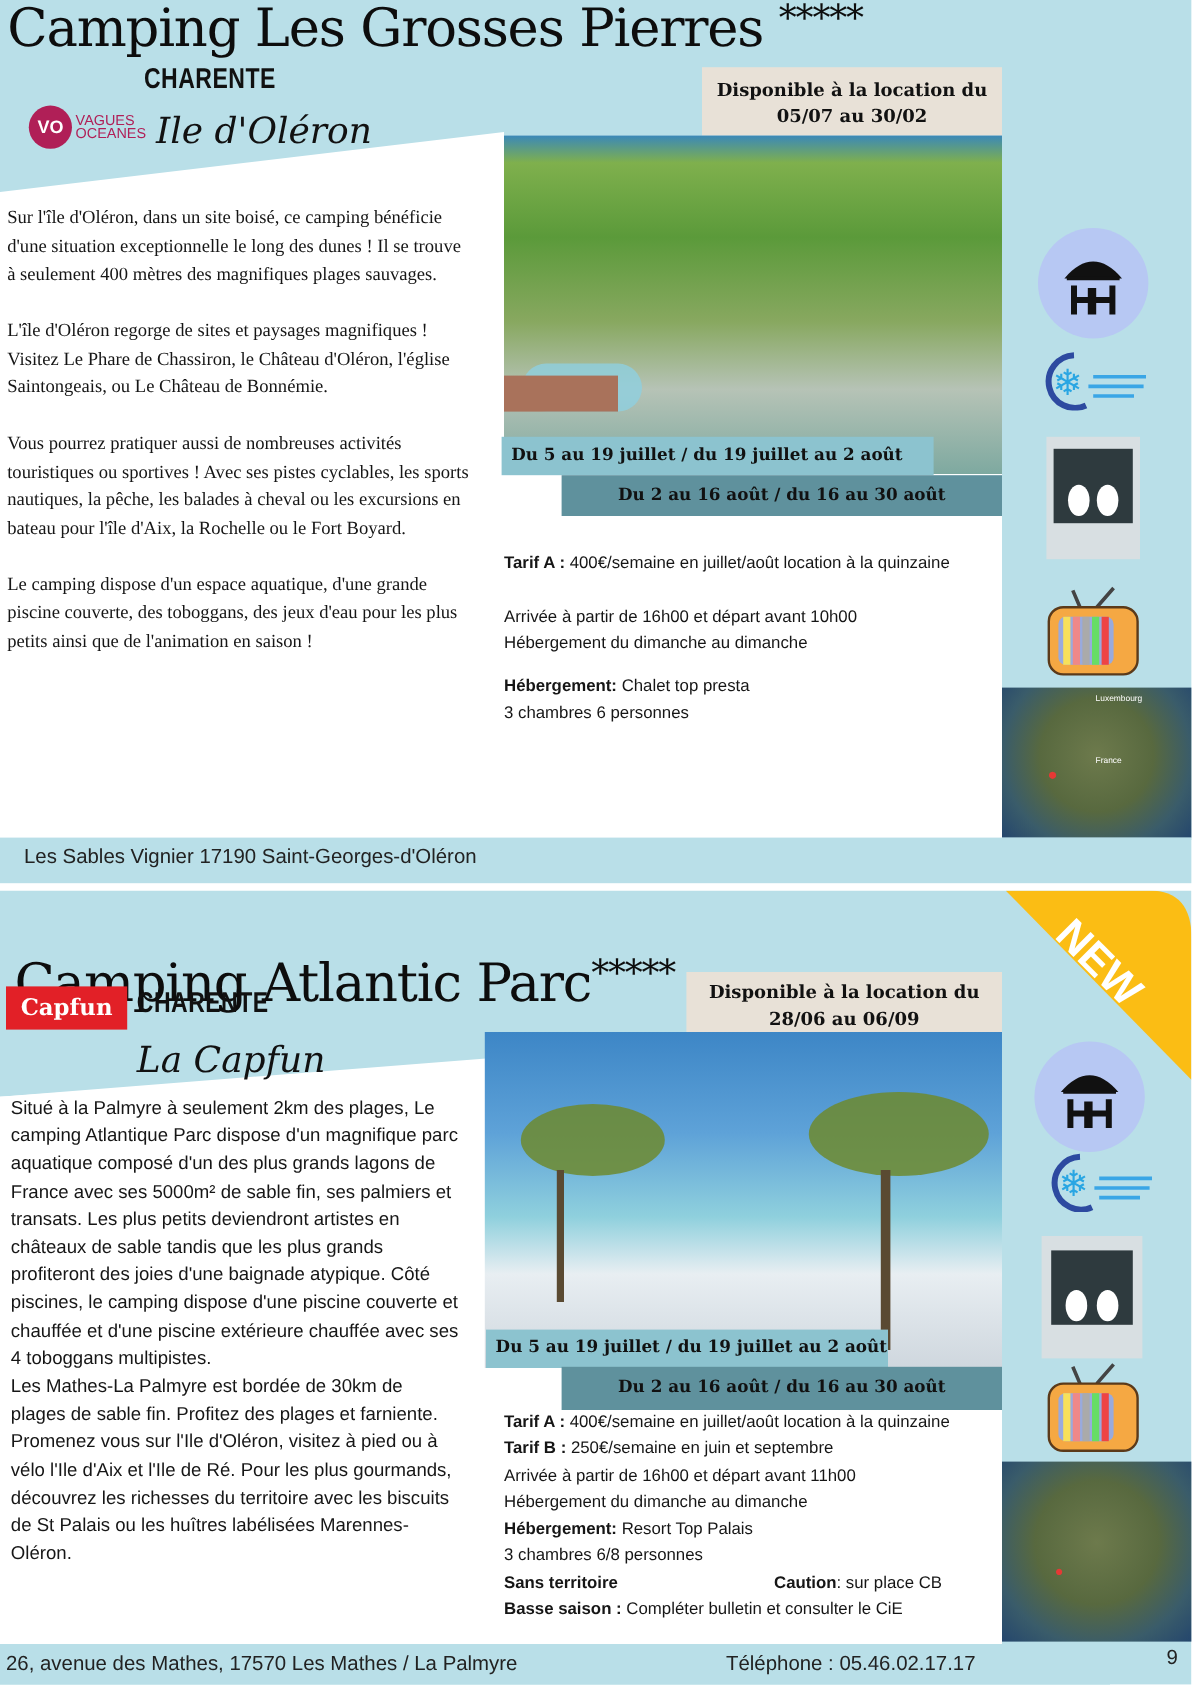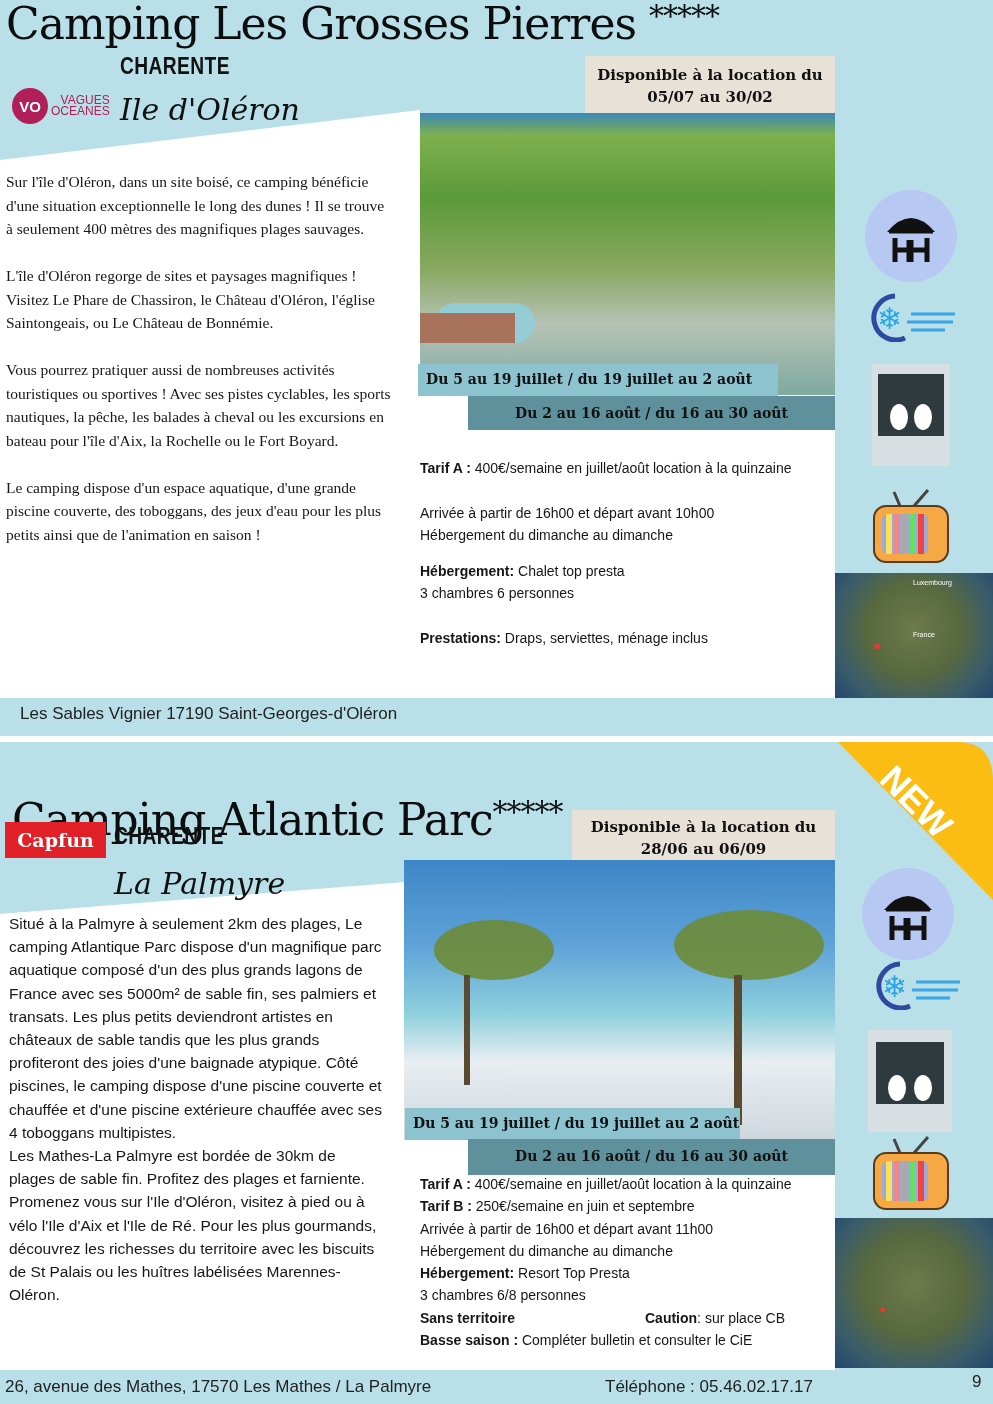--- a/index.html
+++ b/index.html
@@ -32,28 +32,28 @@
     <polygon points="420,110 835,110 835,120 420,125" fill="#b9dfe8"></polygon>
   </svg>
 
   <div class="abs title" style="left:6px;top:-2px;">
     <span>Camping Les Grosses Pierres</span>
     <span class="stars">*****</span>
   </div>
 
   <div class="abs region" style="left:120px;top:52px;">CHARENTE</div>
 
-  <div class="abs" style="left:12px;top:88px;display:flex;align-items:center;text-align:right;">
+  <div class="abs" style="left:24px;top:88px;display:flex;align-items:center;">
     <div style="width:36px;height:36px;border-radius:50%;background:#b01f57;color:#fff;font-size:15px;font-weight:bold;display:flex;align-items:center;justify-content:center;">VO</div>
     <div style="margin-left:3px;color:#b01f57;font-size:12px;line-height:11px;">
       <div>VAGUES</div>
       <div>OCEANES</div>
     </div>
   </div>
-  <div class="abs script" style="left:120px;top:92px;">Ile d'Oléron</div>
+  <div class="abs script" style="left:130px;top:92px;">Ile d'Oléron</div>
 
   <div class="abs dispo" style="left:585px;top:56px;width:250px;height:57px;">
     <div>Disponible à la location du</div>
     <div>05/07 au 30/02</div>
   </div>
 
   <div class="abs photo1" style="left:420px;top:113px;width:415px;height:282px;">
     <div style="position:absolute;left:15px;top:190px;width:100px;height:40px;background:#8fd0e0;border-radius:30px;opacity:.8"></div>
     <div style="position:absolute;left:0;top:200px;width:95px;height:30px;background:#a9725b;"></div>
   </div>
@@ -69,21 +69,20 @@
 
   <div class="abs info" style="left:404px;top:457px;width:420px;">
     <div><b>Tarif A :</b><span> 400€/semaine en juillet/août location à la quinzaine</span></div>
     <div style="height:22px"></div>
     <div>Arrivée à partir de 16h00 et départ avant 10h00</div>
     <div>Hébergement du dimanche au dimanche</div>
     <div style="height:13px"></div>
     <div><b>Hébergement:</b><span> Chalet top presta</span></div>
     <div>3 chambres 6 personnes</div>
     <div style="height:22px"></div>
-    <div><b>Prestations:</b><span> Draps, serviettes, ménage inclus</span></div>
   </div>
 
   <div class="abs" style="left:865px;top:190px;width:92px;height:92px;border-radius:50%;background:#b7c8f3;">
     <svg width="92" height="92" viewBox="0 0 92 92">
         <path d="M22 42 Q46 14 70 42 Z" fill="#111"></path>
         <path d="M24 42 H68" stroke="#111" stroke-width="3"></path>
         <path d="M30 48 V72 M30 60 H44 M44 50 V72 M46 50 V72 M46 60 H62 M62 48 V72" stroke="#111" stroke-width="5" fill="none"></path>
       </svg>
   </div>
   <div class="abs" style="left:865px;top:292px;width:92px;height:50px;">
@@ -137,21 +136,21 @@
 
   <div class="abs" style="left:838px;top:742px;width:155px;height:158px;overflow:hidden;">
     <svg width="155" height="158">
         <path d="M0 0 H120 Q155 0 155 40 V158 Z" fill="#fbbd14"></path>
         <text x="78" y="72" font-family="Liberation Sans, sans-serif" font-weight="bold" font-size="36" fill="#fff" transform="rotate(45 78 60)" text-anchor="middle">NEW</text>
       </svg>
   </div>
 
   <div class="abs" style="left:5px;top:822px;width:101px;height:36px;background:#e22027;color:#fff;font-family:'DejaVu Serif',serif;font-weight:bold;font-size:19px;text-align:center;line-height:36px;">Capfun</div>
   <div class="abs region" style="left:114px;top:822px;">CHARENTE</div>
-  <div class="abs script" style="left:114px;top:866px;">La Palmyre</div>
+  <div class="abs script" style="left:114px;top:866px;">La Capfun</div>
 
   <div class="abs dispo" style="left:572px;top:810px;width:263px;height:50px;padding-top:6px;">
     <div>Disponible à la location du</div>
     <div>28/06 au 06/09</div>
   </div>
 
   <div class="abs photo2" style="left:404px;top:860px;width:431px;height:280px;">
     <div style="position:absolute;left:30px;top:60px;width:120px;height:60px;background:#6d8a2e;border-radius:50%;opacity:.85"></div>
     <div style="position:absolute;left:270px;top:50px;width:150px;height:70px;background:#6d8a2e;border-radius:50%;opacity:.85"></div>
     <div style="position:absolute;left:60px;top:115px;width:6px;height:110px;background:#5a4a32"></div>
@@ -163,21 +162,21 @@
   <div class="abs body-text" style="left:9px;top:912px;width:375px;line-height:23.2px;">
     <div>Situé à la Palmyre à seulement 2km des plages, Le camping Atlantique Parc dispose d'un magnifique parc aquatique composé d'un des plus grands lagons de France avec ses 5000m² de sable fin, ses palmiers et transats. Les plus petits deviendront artistes en châteaux de sable tandis que les plus grands profiteront des joies d'une baignade atypique. Côté piscines, le camping dispose d'une piscine couverte et chauffée et d'une piscine extérieure chauffée avec ses 4 toboggans multipistes.</div>
     <div>Les Mathes-La Palmyre est bordée de 30km de plages de sable fin. Profitez des plages et farniente. Promenez vous sur l'Ile d'Oléron, visitez à pied ou à vélo l'Ile d'Aix et l'Ile de Ré. Pour les plus gourmands, découvrez les richesses du territoire avec les biscuits de St Palais ou les huîtres labélisées Marennes-Oléron.</div>
   </div>
 
   <div class="abs info" style="left:404px;top:1173px;width:420px;line-height:22.3px;">
     <div><b>Tarif A :</b><span> 400€/semaine en juillet/août location à la quinzaine</span></div>
     <div><b>Tarif B :</b><span> 250€/semaine en juin et septembre</span></div>
     <div>Arrivée à partir de 16h00 et départ avant 11h00</div>
     <div>Hébergement du dimanche au dimanche</div>
-    <div><b>Hébergement:</b><span> Resort Top Presta</span></div>
+    <div><b>Hébergement:</b><span> Resort Top Palais</span></div>
     <div>3 chambres 6/8 personnes</div>
     <div style="position:relative;">
       <b>Sans territoire</b>
       <span style="position:absolute;left:225px;top:0;"><b>Caution</b><span>: sur place CB</span></span>
     </div>
     <div><b>Basse saison :</b><span> Compléter bulletin et consulter le CiE</span></div>
   </div>
 
   <div class="abs" style="left:862px;top:868px;width:92px;height:92px;border-radius:50%;background:#b7c8f3;">
     <svg width="92" height="92" viewBox="0 0 92 92">

